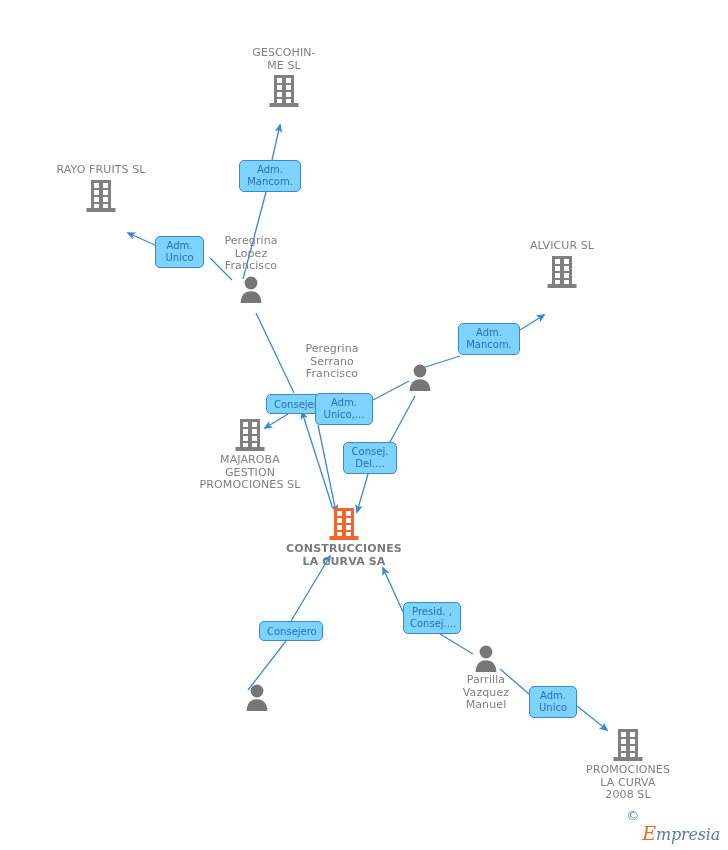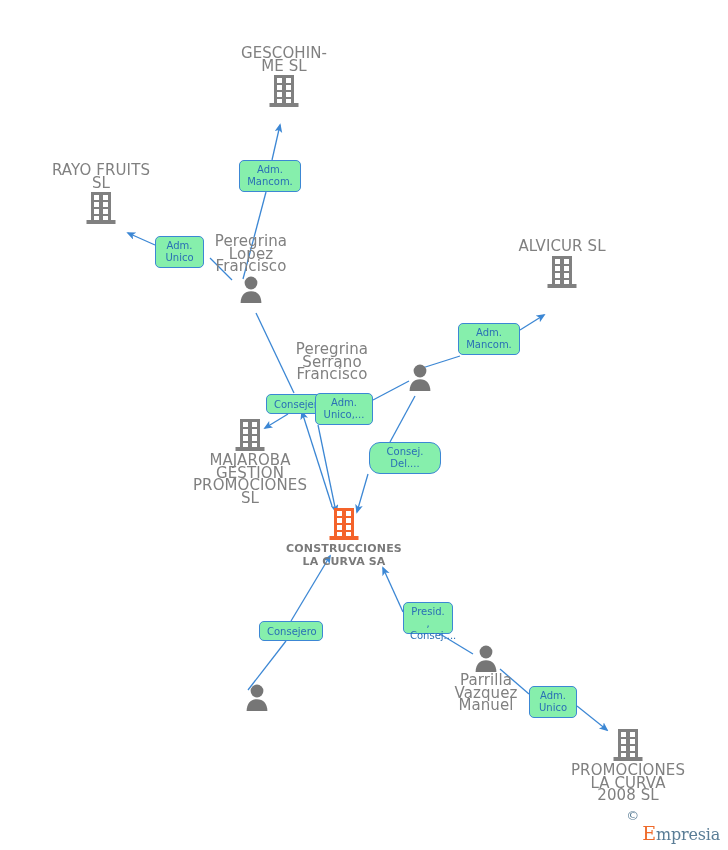--- a/index.html
+++ b/index.html
@@ -40,21 +40,21 @@
     z-index: 3;
   }
   .node .glyph {
     display: block;
     margin: 0 auto;
     line-height: 0;
   }
   .node .caption {
     display: block;
     margin-top: 2px;
-    font-size: 15px;
+    font-size: 11px;
     line-height: 12.5px;
     color: #808080;
     letter-spacing: 0.1px;
     white-space: pre-line;
   }
   .node.company.focus .caption {
     color: #7a7a7a;
     font-weight: bold;
     font-size: 11px;
     letter-spacing: 0.15px;
@@ -64,21 +64,21 @@
   }
   .node.caption-above .caption {
     margin-top: 0;
     margin-bottom: 2px;
   }
 
   
   .rel {
     position: absolute;
     z-index: 5;
-    background: #86efac;
+    background: #7dd3fc;
     border: 1px solid #3c87d4;
     border-radius: 5px;
     color: #2a6fb5;
     font-size: 10px;
     line-height: 12px;
     text-align: center;
     padding: 3px 6px;
     white-space: pre-line;
     box-sizing: border-box;
   }
@@ -95,20 +95,21 @@
     gap: 3px;
     font-size: 15px;
     color: #4a6f8a;
   }
   #watermark .c-mark {
     font-size: 13px;
     color: #5a7d96;
   }
   #watermark .brand {
     font-family: "DejaVu Serif", "Liberation Serif", serif;
+    font-style: italic;
     font-size: 16px;
     color: #5a7d96;
     letter-spacing: -0.2px;
     margin-top: 35px;
   }
   #watermark .brand .lead {
     color: #ef6a2a;
     font-size: 19px;
   }
 </style>
@@ -281,24 +282,24 @@
   <div id="rel-layer">
       <div class="rel" style="left: 239px; top: 160px; width: 62px; height: 32px;">Adm.
 Mancom.</div>
       <div class="rel" style="left: 155px; top: 236px; width: 49px; height: 32px;">Adm.
 Unico</div>
       <div class="rel one-line" style="left: 266px; top: 394px; width: 55px; height: 20px;">Consejero</div>
       <div class="rel" style="left: 315px; top: 393px; width: 58px; height: 32px;">Adm.
 Unico,...</div>
       <div class="rel" style="left: 458px; top: 323px; width: 62px; height: 32px;">Adm.
 Mancom.</div>
-      <div class="rel" style="left: 369px; top: 442px; width: 72px; height: 32px; border-radius: 11px;">Consej.
+      <div class="rel" style="left: 343px; top: 442px; width: 54px; height: 32px;">Consej.
 Del....</div>
       <div class="rel one-line" style="left: 259px; top: 621px; width: 64px; height: 20px;">Consejero</div>
-      <div class="rel" style="left: 403px; top: 602px; width: 50px; height: 32px;">Presid. ,
+      <div class="rel" style="left: 403px; top: 602px; width: 58px; height: 32px;">Presid. ,
 Consej....</div>
       <div class="rel" style="left: 529px; top: 686px; width: 48px; height: 32px;">Adm.
 Unico</div>
     </div>
 
   <div id="watermark">
     <span class="c-mark">©</span>
     <span class="brand"><span class="lead">E</span><span>mpresia</span></span>
   </div>
 </div>

